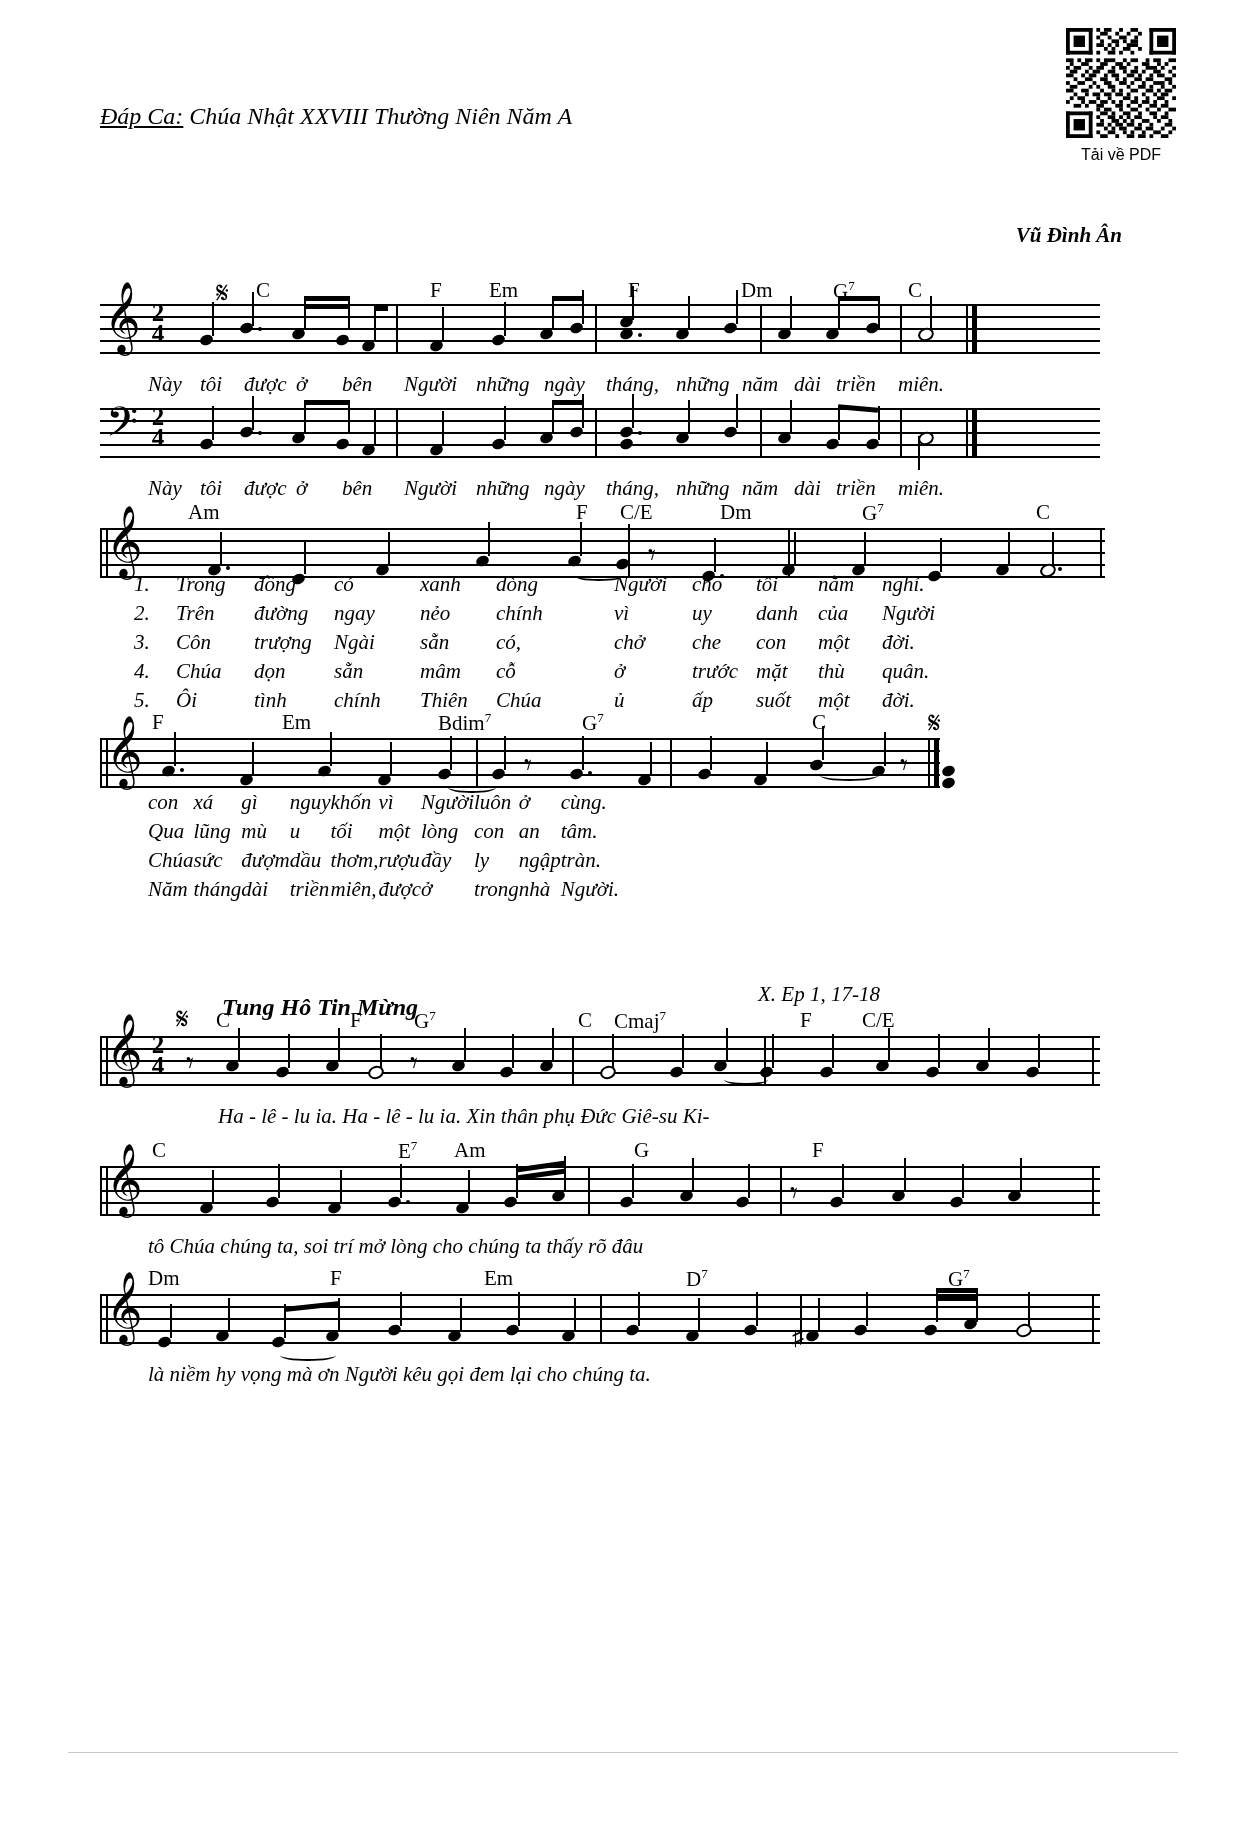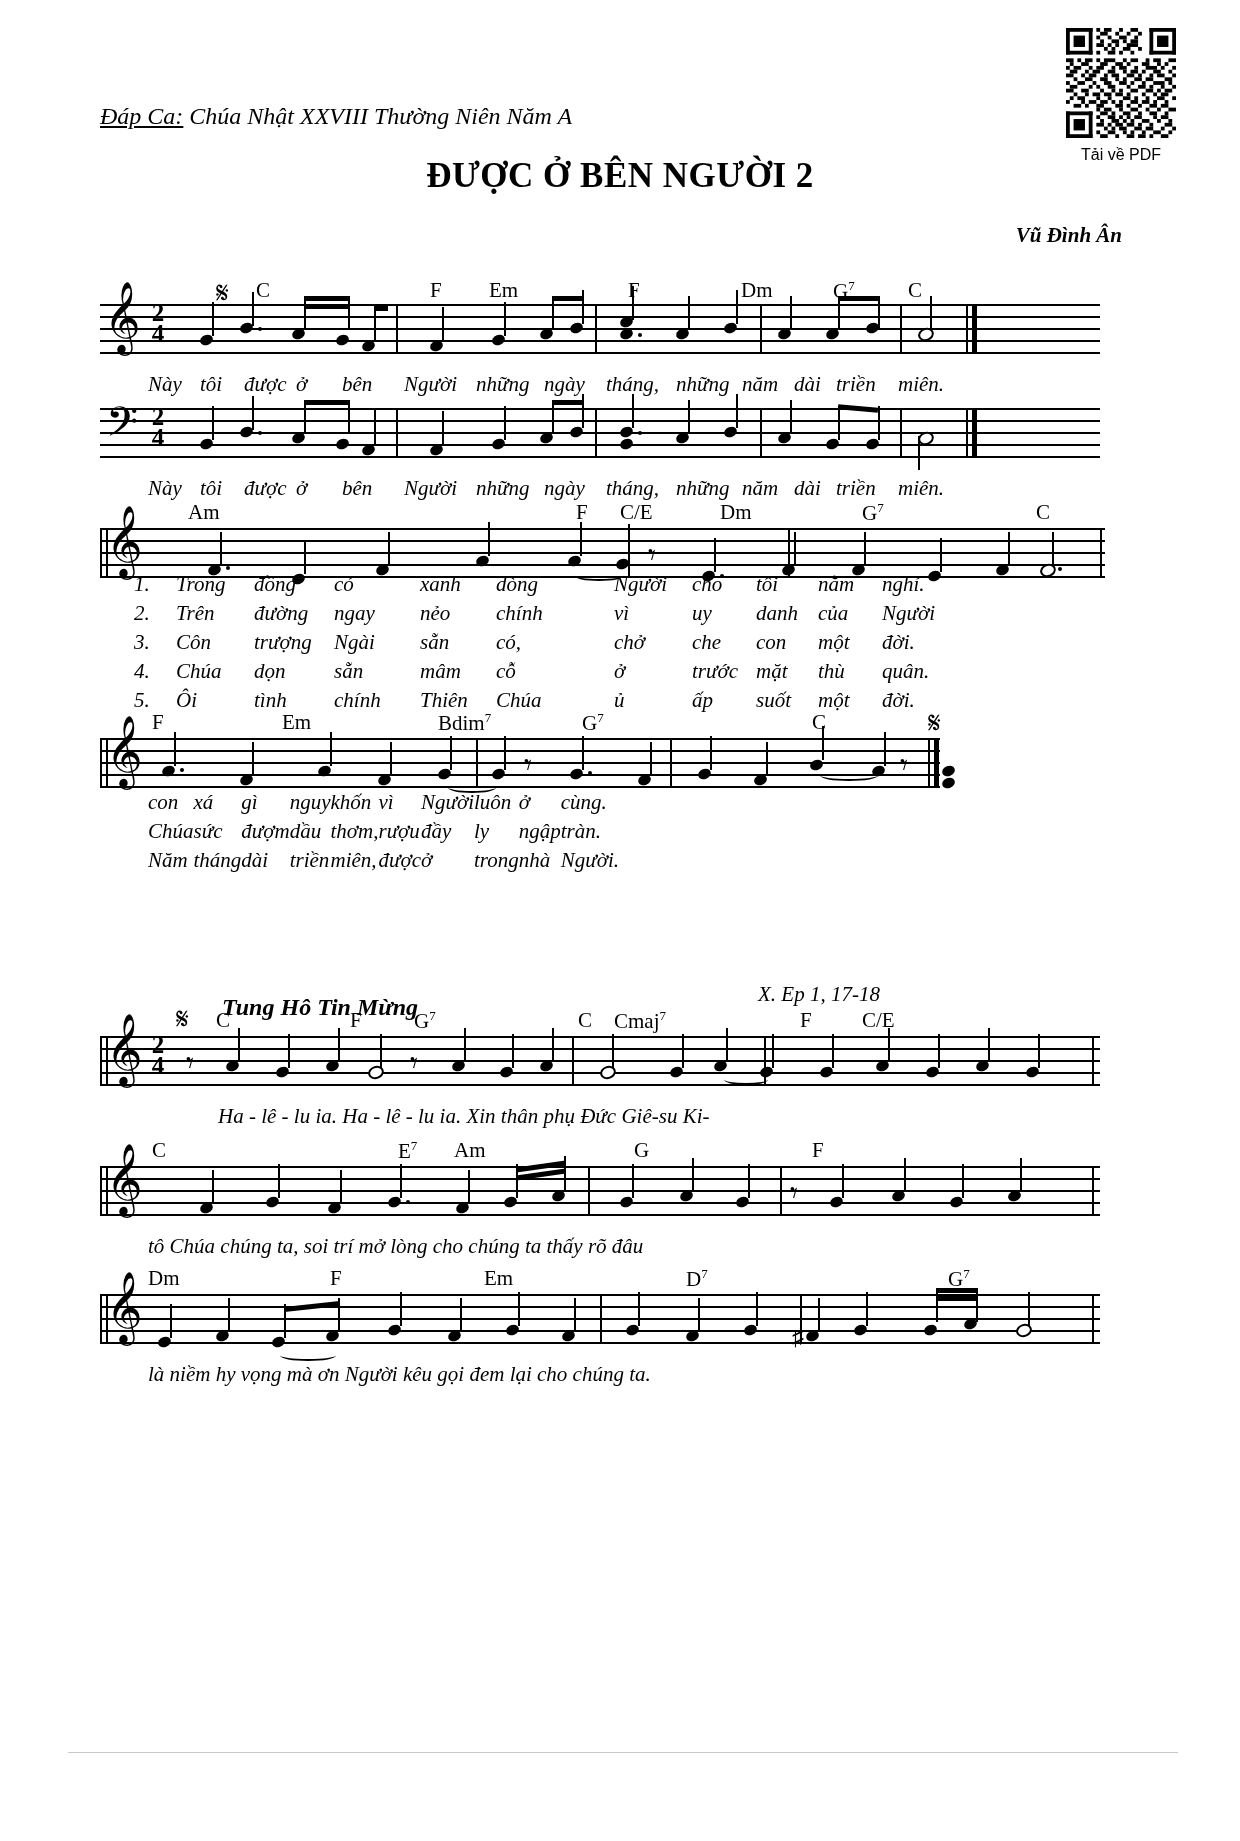--- a/index.html
+++ b/index.html
@@ -320,21 +320,20 @@
           <rect x="13" y="28" width="1" height="1"></rect>
         <rect x="16" y="28" width="2" height="1"></rect>
           <rect x="19" y="28" width="2" height="1"></rect>
         <rect x="22" y="28" width="1" height="1"></rect>
           <rect x="25" y="28" width="2" height="1"></rect>
       </g>
     </svg>
     <div class="qr-cap">Tải về PDF</div>
   </div>
 
-  <div class="title">ĐƯỢC Ở BÊN NGƯỜI 2</div>
   <div class="composer">Vũ Đình Ân</div>
 
   <div class="sys" style="top:282px;">
     <div class="segno" style="left:216px; top:-6px;">𝄋</div>
 
     <div class="chord" style="left:256px; top:-4px;">C</div>
     <div class="chord" style="left:430px; top:-4px;">F</div>
     <div class="chord" style="left:489px; top:-4px;">Em</div>
     <div class="chord" style="left:628px; top:-4px;">F</div>
     <div class="chord" style="left:741px; top:-4px;">Dm</div>
@@ -665,20 +664,33 @@
         <td>nguy</td>
         <td>khốn</td>
         <td>vì</td>
         <td>Người</td>
         <td>luôn</td>
         <td>ở</td>
         <td>cùng.</td>
         <td></td>
       </tr>
       <tr>
+        <td>Qua</td>
+        <td>lũng</td>
+        <td>mù</td>
+        <td>u</td>
+        <td>tối</td>
+        <td>một</td>
+        <td>lòng</td>
+        <td>con</td>
+        <td>an</td>
+        <td>tâm.</td>
+        <td></td>
+      </tr>
+      <tr>
         <td>Chúa</td>
         <td>sức</td>
         <td>đượm</td>
         <td>dầu</td>
         <td>thơm,</td>
         <td>rượu</td>
         <td>đầy</td>
         <td>ly</td>
         <td>ngập</td>
         <td>tràn.</td>

